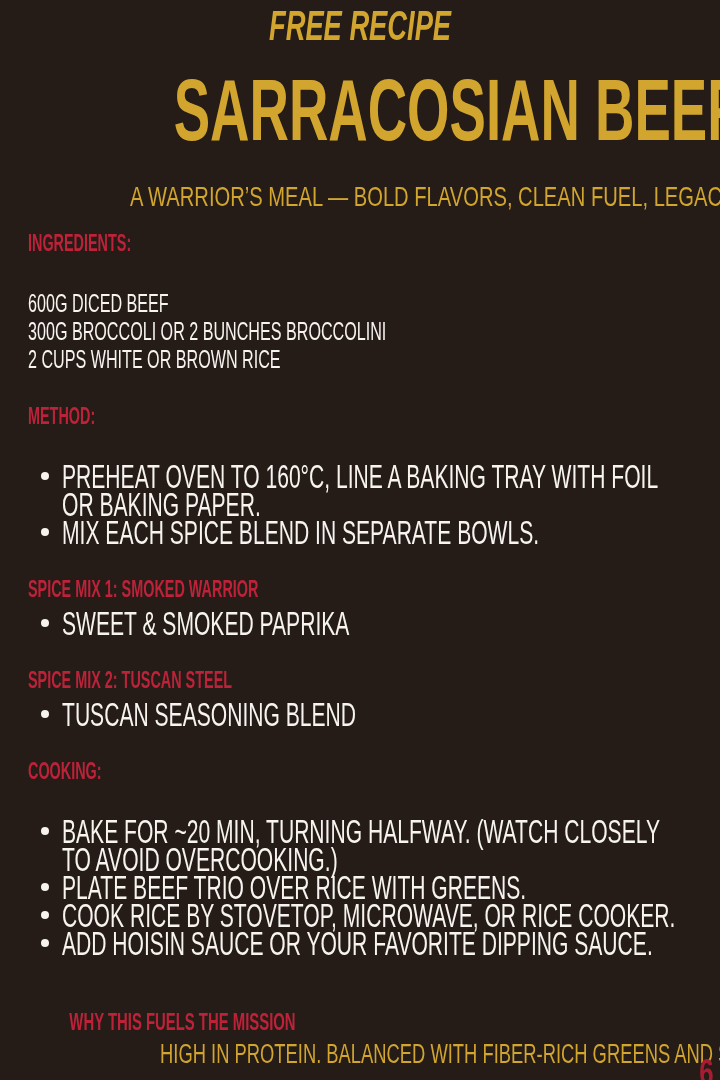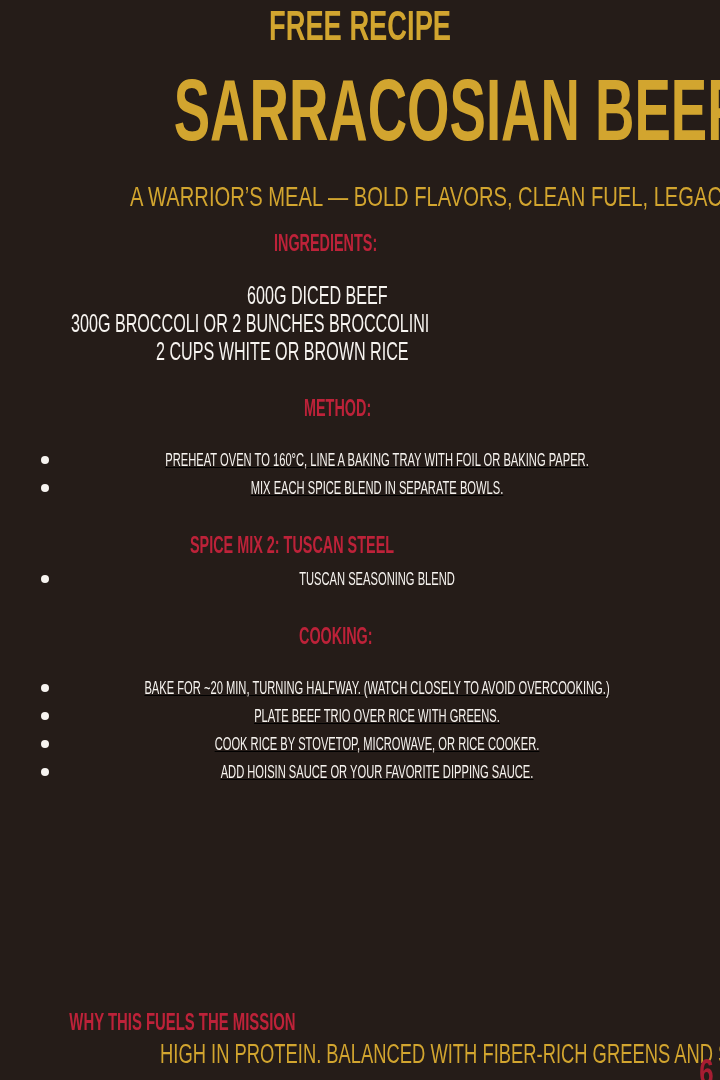--- a/index.html
+++ b/index.html
@@ -10,52 +10,52 @@
     font-family:"Liberation Sans", sans-serif;
     -webkit-font-smoothing:antialiased;
   }
   .cx { display:inline-block; white-space:nowrap; }
   .center-cx { transform-origin:50% 50%; }
   .left-cx { transform-origin:0 50%; }
 
   
   .kicker {
     margin-top:5px; text-align:center;
-    color:var(--gold); font-weight:700; font-size:42px; line-height:1;
+    color:var(--gold); font-weight:700; font-size:42px; line-height:1;font-style:italic;
   }
   .kicker .cx { transform:scaleX(0.65); }
   .title-row {
     margin-top:19px; text-align:center;
     color:var(--gold); font-weight:700; font-size:88px; line-height:1;
   }
   .title-row .cx { transform:scaleX(0.62); }
   .subtitle {
     margin-top:29px; text-align:center;
     color:var(--gold); font-weight:400; font-size:28px; line-height:1;
   }
   .subtitle .cx { transform:scaleX(0.72); }
 
   
   .content { padding:0 28px; }
-  .section { margin-top:31px;text-align:center; }
+  .section { margin-top:31px; }
   .section:first-child { margin-top:20px; }
   .sec-heading {
     color:var(--red); font-weight:700; font-size:24px; line-height:24px;
   }
   .sec-heading .cx { transform:scaleX(0.60); }
   .sec-body { margin-top:8px; }
-  .section.multi .sec-body { margin-top:26px;text-decoration:underline; }
+  .section.multi .sec-body { margin-top:34px; }
 
   .plain-line { line-height:28px; color:var(--text); font-size:26px; }
   .plain-line .cx { transform:scaleX(0.62); }
 
   ul.bullets { list-style:none; margin:0; padding:0; }
   ul.bullets li {
     position:relative; padding-left:34px;
-    color:var(--text); font-size:18px; line-height:28px;
+    color:var(--text); font-size:34px; line-height:28px;
     overflow:visible;
   }
   ul.bullets li .dot {
     position:absolute; left:13px; top:10px;
     width:8px; height:8px; border-radius:50%;
     background:var(--text);
   }
   ul.bullets li .btext {
     display:block; width:161.3%;
     transform:scaleX(0.62); transform-origin:0 0;
@@ -111,20 +111,31 @@
             <span class="btext">PREHEAT OVEN TO 160°C, LINE A BAKING TRAY WITH FOIL OR BAKING PAPER.</span>
           </li>
           <li>
             <span class="dot"></span>
             <span class="btext">MIX EACH SPICE BLEND IN SEPARATE BOWLS.</span>
           </li>
         </ul>
       </div>
     </section>
     <section class="section">
+      <div class="sec-heading"><span class="cx left-cx">SPICE MIX 1: SMOKED WARRIOR</span></div>
+      <div class="sec-body">
+        <ul class="bullets">
+          <li>
+            <span class="dot"></span>
+            <span class="btext">SWEET &amp; SMOKED PAPRIKA</span>
+          </li>
+        </ul>
+      </div>
+    </section>
+    <section class="section">
       <div class="sec-heading"><span class="cx left-cx">SPICE MIX 2: TUSCAN STEEL</span></div>
       <div class="sec-body">
         <ul class="bullets">
           <li>
             <span class="dot"></span>
             <span class="btext">TUSCAN SEASONING BLEND</span>
           </li>
         </ul>
       </div>
     </section>

